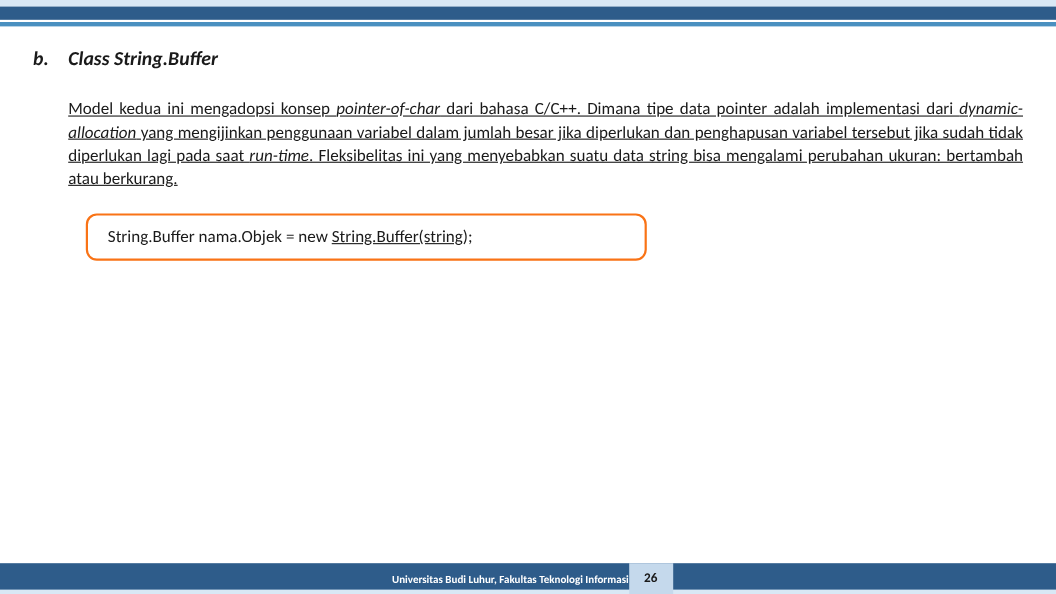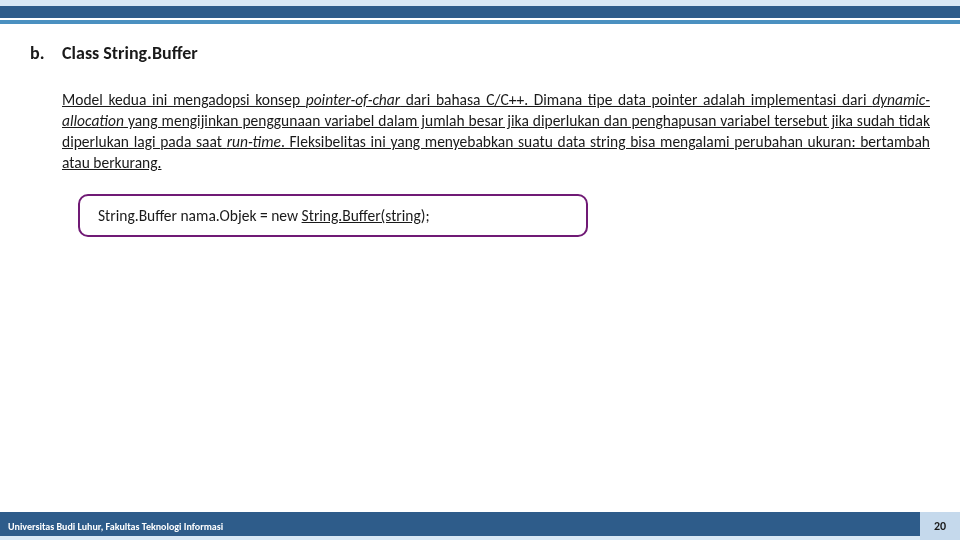--- a/index.html
+++ b/index.html
@@ -29,54 +29,55 @@
     width: 100%;
     margin-top: 2px;
   }
   .content {
     padding: 18px 30px 0 30px;
   }
   .heading {
     font-size: 18px;
     color: #1a1a1a;
     margin-bottom: 26px;
+    font-style: italic;
   }
   .heading .num { font-weight: 600; display: inline-block; width: 28px; }
   .heading .title { font-weight: 700; }
   .para {
     font-size: 15.5px;
     line-height: 1.35;
     color: #1a1a1a;
     text-align: justify;
     margin-left: 32px;
     margin-bottom: 20px;
     text-decoration: underline;
   }
   .italic { font-style: italic; }
   .codebox {
     margin-left: 48px;
-    border: 2px solid #701a75;
+    border: 2px solid #f97316;
     border-radius: 10px;
     padding: 10px 18px;
     font-size: 15.5px;
     width: 510px;
     color: #1a1a1a;
   }
   .underline-link {
     color: #1a1a1a;
     text-decoration: underline;
   }
   .footer {
     position: absolute;
     bottom: 0; left: 0; right: 0;
     height: 28px;
     background: #2e5c8a;
     display: flex;
     align-items: center;
-    justify-content: space-between;
+    justify-content: center;
     padding: 0 0 0 8px;
   }
   .footer-accent {
     position: absolute;
     bottom: 0; left: 0; right: 0;
     height: 4px;
     background: #d9e8f5;
   }
   .footer-text {
     color: #ffffff;
@@ -119,16 +120,16 @@
 
 
   <div class="codebox">
     <span>String.Buffer nama.Objek = new </span><span class="underline-link">String.Buffer(string</span><span>);</span>
   </div>
 </div>
 
 <div class="footer">
   <span class="footer-text">Universitas Budi Luhur, Fakultas Teknologi Informasi</span>
   <div class="page-num-box">
-    <span>20</span>
+    <span>26</span>
   </div>
   <div class="footer-accent"></div>
 </div>
 
 </body></html>

